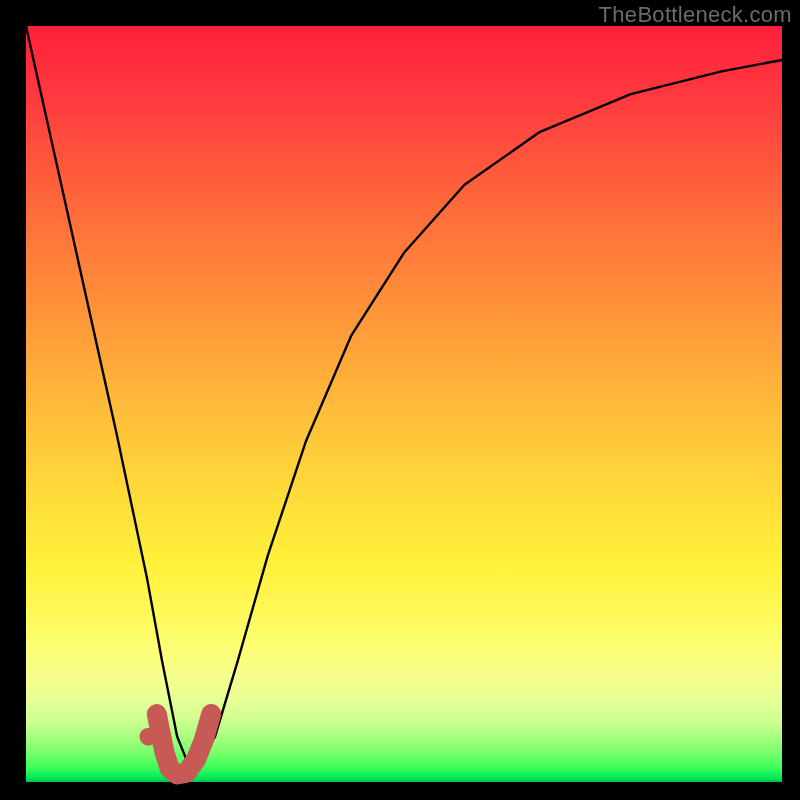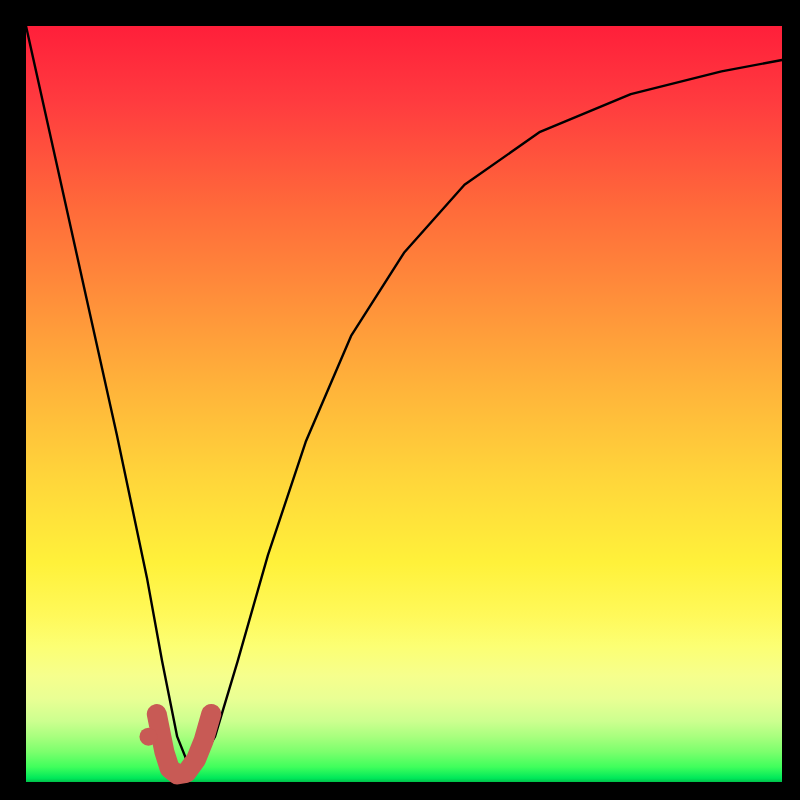--- a/index.html
+++ b/index.html
@@ -68,20 +68,21 @@
     width: 756px;
     height: 756px;
     overflow: visible;
   }
 </style>
 </head>
 <body>
 
 <div class="frame">
 
+  <div class="watermark">TheBottleneck.com</div>
 
   <div class="plot">
     <div class="gradient"></div>
 
     <svg class="curves" viewBox="0 0 756 756" preserveAspectRatio="none">
       <path d="M 0.00 0.00 L 30.24 136.08 L 60.48 272.16 L 90.72 408.24 L 120.96 551.88 L 136.08 635.04 L 151.20 710.64 L 166.32 748.44 L 189.00 710.64 L 211.68 635.04 L 241.92 529.20 L 279.72 415.80 L 325.08 309.96 L 378.00 226.80 L 438.48 158.76 L 514.08 105.84 L 604.80 68.04 L 695.52 45.36 L 756.00 34.02" id="curve-path" fill="none" stroke="#000000" stroke-width="2.4" stroke-linecap="round" stroke-linejoin="round"></path>
       <path d="M 130.79 687.96 L 138.35 725.76 L 143.64 742.39 L 151.20 748.44 L 160.27 746.93 L 170.10 733.32 L 177.66 714.42 L 185.22 687.96" id="hook-path" fill="none" stroke="#c85a55" stroke-width="20" stroke-linecap="round" stroke-linejoin="round"></path>
       <circle id="hook-dot" r="9" fill="#c85a55" cx="122.47" cy="710.64"></circle>
     </svg>
   </div>

